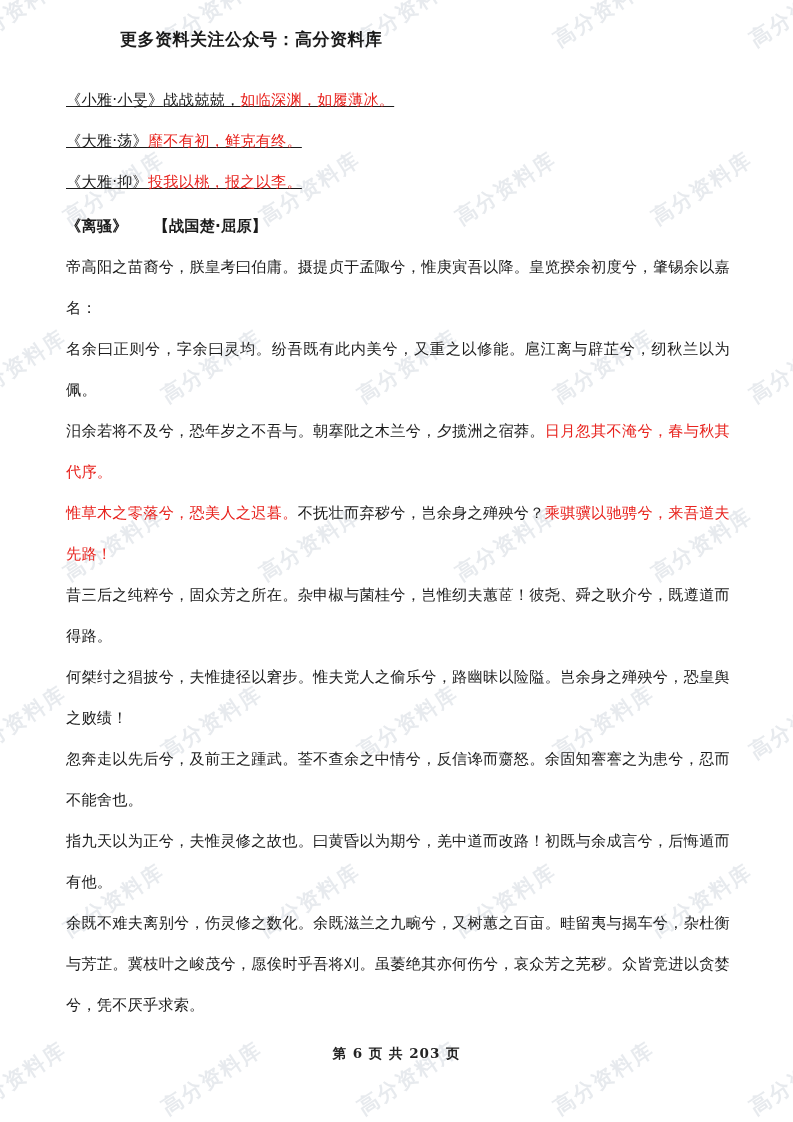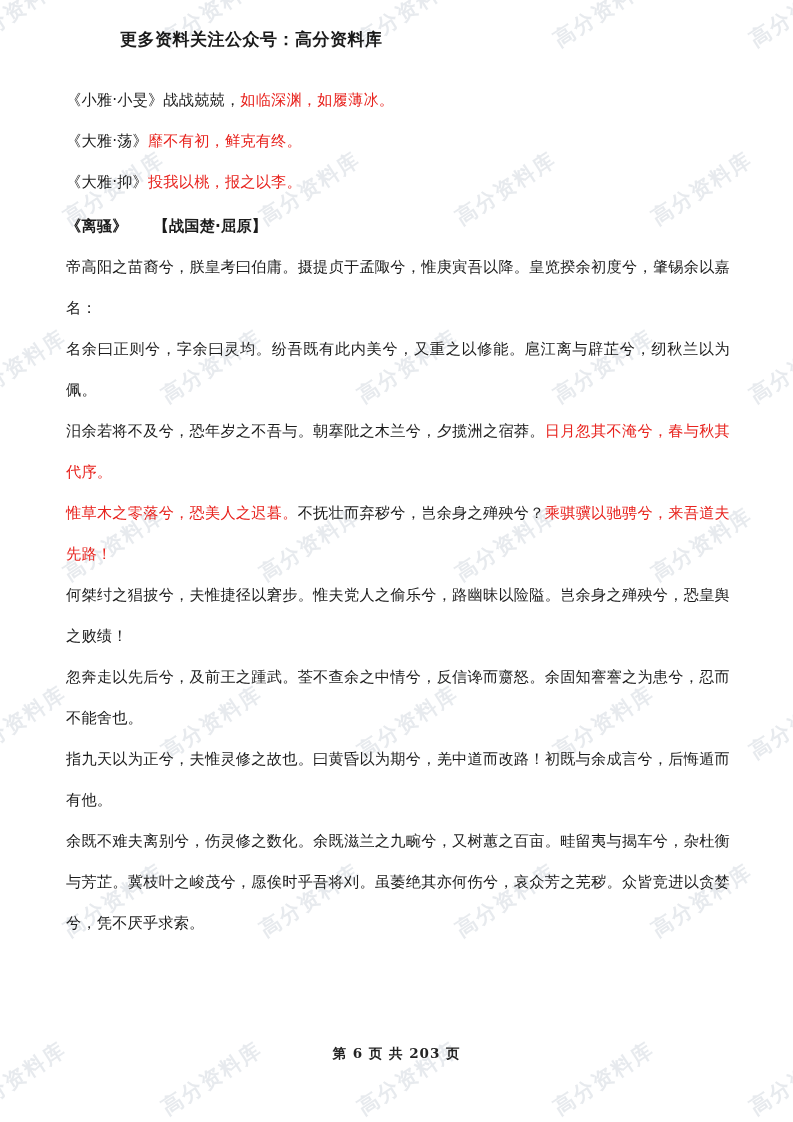--- a/index.html
+++ b/index.html
@@ -61,21 +61,21 @@
   }
   .para {
     font-size: 15.2px;
     line-height: 41px;
     color: #1c1c1c;
     text-align: justify;
     text-justify: inter-ideograph;
     margin: 0 0 0 0;
     letter-spacing: 0.2px;
   }
-  .para.quote-line { line-height: 41px; }
+  .para.quote-line { line-height: 41px; text-decoration: underline; }
   .para.title-line { line-height: 41px; }
   .red { color: #e8231e; }
   .blk { color: #1c1c1c; }
   .gap-title { margin-top: 3px; font-weight: bold; }
   .title-gap-between { display: inline-block; width: 26px; }
   .footer {
     position: absolute;
     left: 0;
     right: 0;
     top: 1037px;
@@ -160,20 +160,23 @@
       </p>
 
       <p class="para">
         <span class="blk">汨余若将不及兮，恐年岁之不吾与。朝搴阰之木兰兮，夕揽洲之宿莽。</span><span class="red">日月忽其不淹兮，春与秋其代序。</span>
       </p>
 
       <p class="para">
         <span class="red">惟草木之零落兮，恐美人之迟暮。</span><span class="blk">不抚壮而弃秽兮，岂余身之殚殃兮？</span><span class="red">乘骐骥以驰骋兮，来吾道夫先路！</span>
       </p>
 
+      <p class="para">
+        <span class="blk">昔三后之纯粹兮，固众芳之所在。杂申椒与菌桂兮，岂惟纫夫蕙茝！彼尧、舜之耿介兮，既遵道而得路。</span>
+      </p>
 
       <p class="para">
         <span class="blk">何桀纣之猖披兮，夫惟捷径以窘步。惟夫党人之偷乐兮，路幽昧以险隘。岂余身之殚殃兮，恐皇舆之败绩！</span>
       </p>
 
       <p class="para">
         <span class="blk">忽奔走以先后兮，及前王之踵武。荃不查余之中情兮，反信谗而齌怒。余固知謇謇之为患兮，忍而不能舍也。</span>
       </p>
 
       <p class="para">

